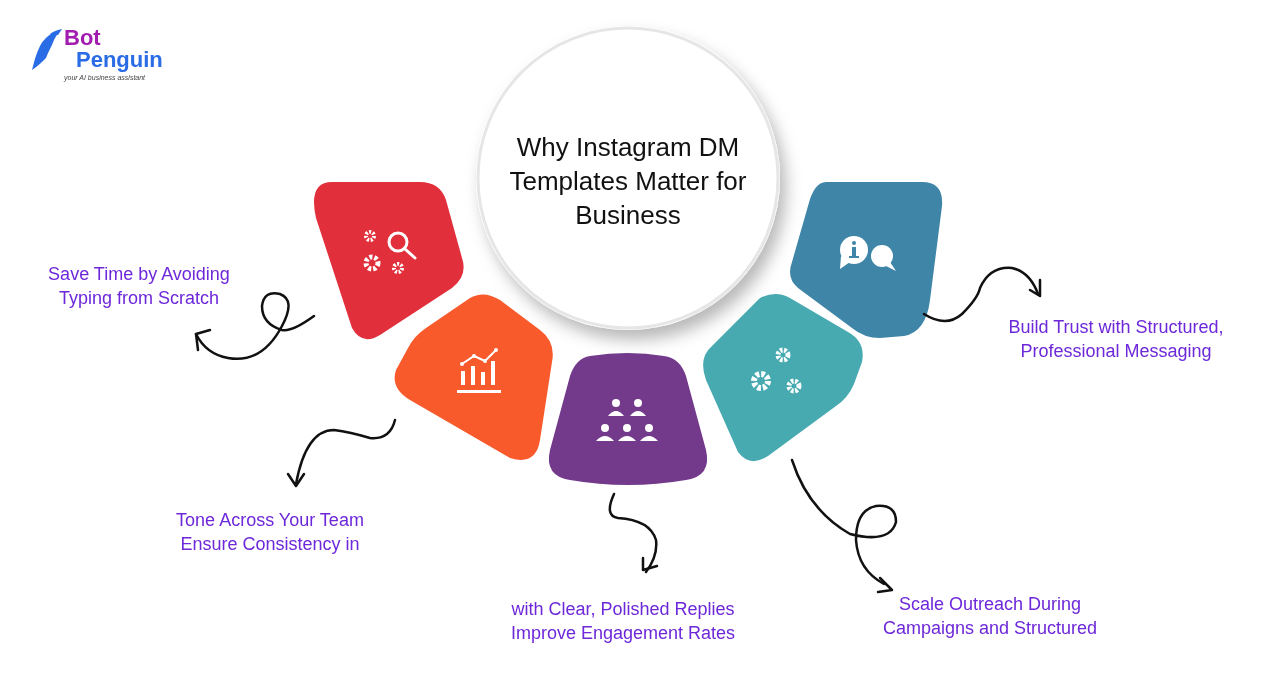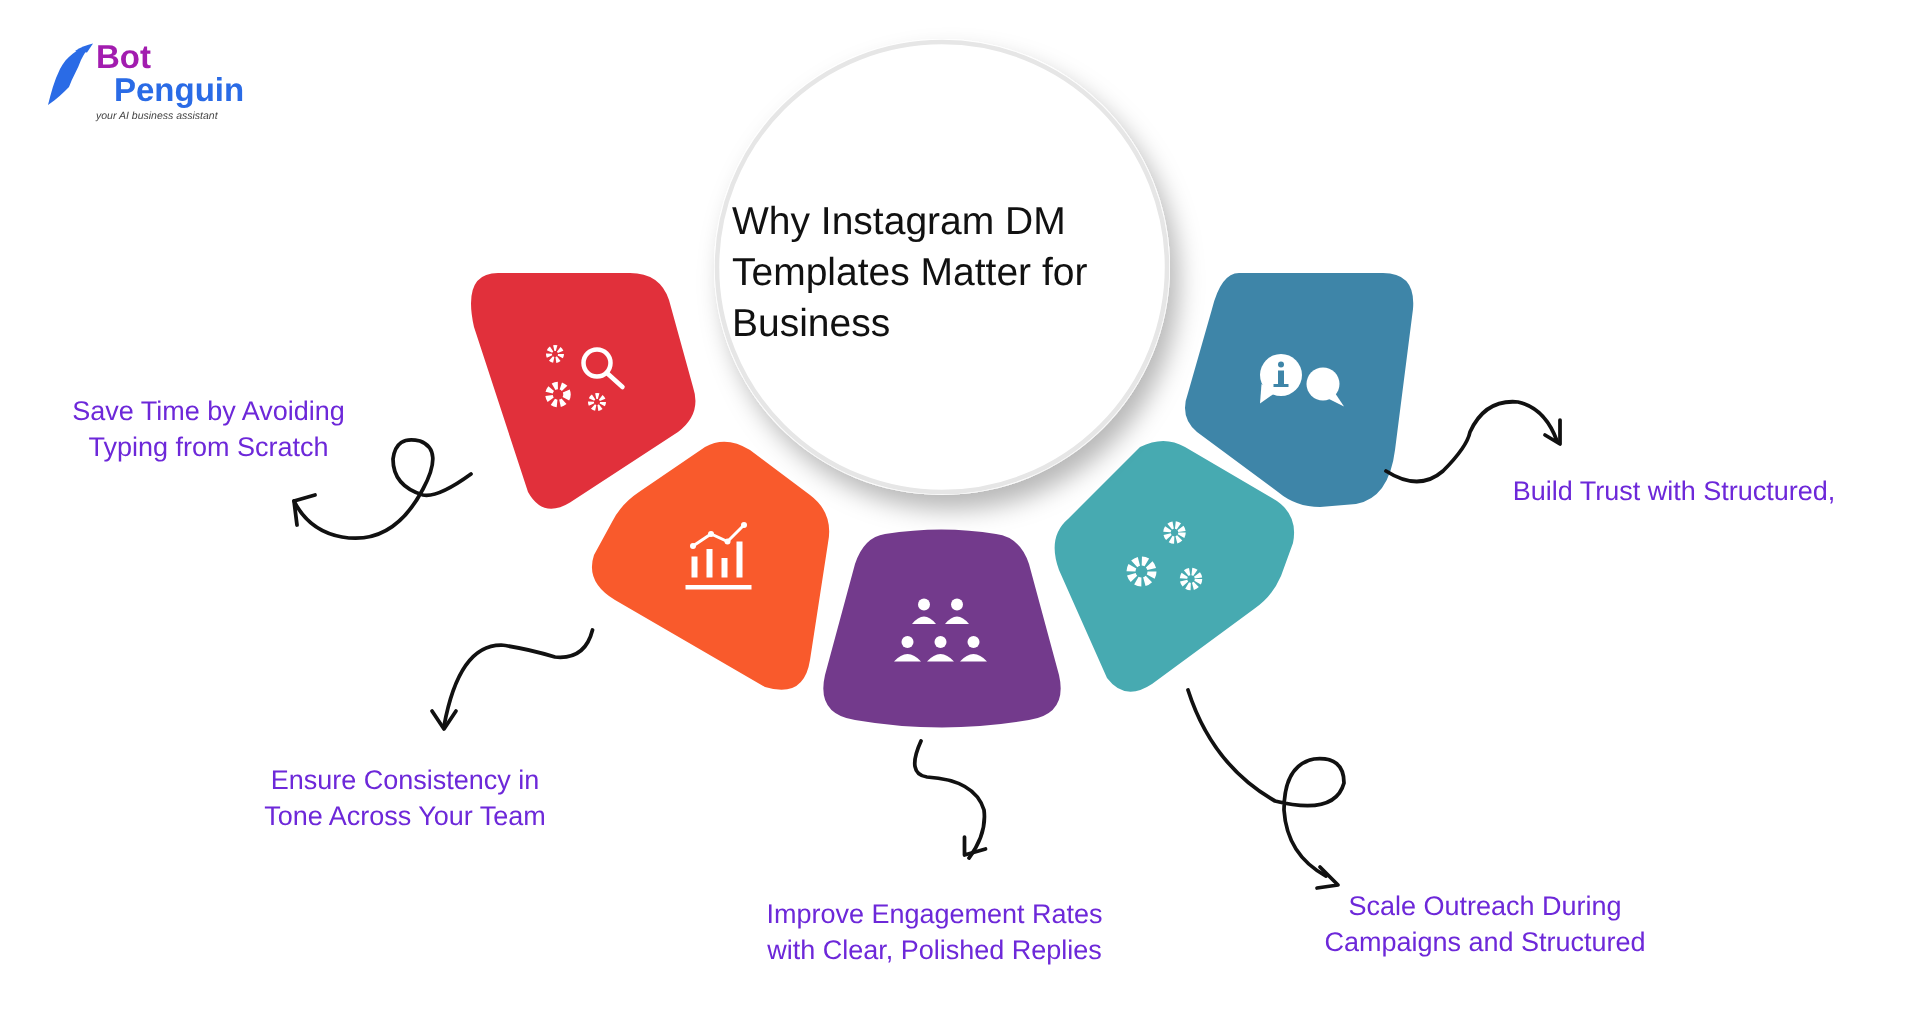--- a/index.html
+++ b/index.html
@@ -3,21 +3,21 @@
 <meta charset="utf-8">
 <style>
   html, body { margin:0; padding:0; background:#ffffff; }
   body { width:1288px; height:686px; position:relative; overflow:hidden; font-family:"Liberation Sans", sans-serif; color:#111; }
   .logo { position:absolute; left:30px; top:26px; width:140px; height:60px; }
   .logo .bot { position:absolute; left:34px; top:0px; font-size:22px; font-weight:bold; color:#a21caf; line-height:24px; }
   .logo .penguin { position:absolute; left:46px; top:22px; font-size:22px; font-weight:bold; color:#2a6be6; line-height:24px; }
   .logo .tag { position:absolute; left:34px; top:48px; font-size:7px; font-style:italic; color:#444; white-space:nowrap; }
   .logo svg { position:absolute; left:0; top:2px; }
   svg.stage { position:absolute; left:0; top:0; }
-  .center-title { position:absolute; left:488px; top:130px; width:280px; font-size:26px; line-height:34px; font-weight:500; color:#111; }
+  .center-title { position:absolute; left:488px; top:130px; width:280px; text-align:center; font-size:26px; line-height:34px; font-weight:500; color:#111; }
   .label { position:absolute; text-align:center; font-size:18px; line-height:24px; color:#6d28d9; white-space:nowrap; }
 </style>
 </head>
 <body>
 
 <div class="logo">
   <svg width="34" height="44" viewBox="0 0 34 44">
     <path d="M30 2 C22 4 14 10 10 18 C6 26 4 34 2 42 C8 38 12 34 16 30 C18 24 22 18 24 12 C26 8 28 5 30 2 Z" fill="#2a6be6"></path>
     <path d="M20 6 C24 3 28 2 32 1 L28 7 Z" fill="#2a6be6"></path>
   </svg>
@@ -117,26 +117,27 @@
   </g>
 </svg>
 
 <div class="center-title">Why Instagram DM Templates Matter for Business</div>
 
 <div class="label" style="left:34px; top:262px; width:210px;">
   <div>Save Time by Avoiding</div>
   <div>Typing from Scratch</div>
 </div>
 <div class="label" style="left:160px; top:508px; width:220px;">
+  <div>Tone Across Your Team</div>
   <div>Ensure Consistency in</div>
-  <div>Tone Across Your Team</div>
 </div>
 <div class="label" style="left:490px; top:597px; width:266px;">
+  <div>with Clear, Polished Replies</div>
   <div>Improve Engagement Rates</div>
-  <div>with Clear, Polished Replies</div>
 </div>
 <div class="label" style="left:858px; top:592px; width:264px;">
   <div>Scale Outreach During</div>
   <div>Campaigns and Structured</div>
 </div>
 <div class="label" style="left:984px; top:315px; width:264px;">
   <div>Build Trust with Structured,</div>
+  <div>Professional Messaging</div>
 </div>
 
 </body></html>

